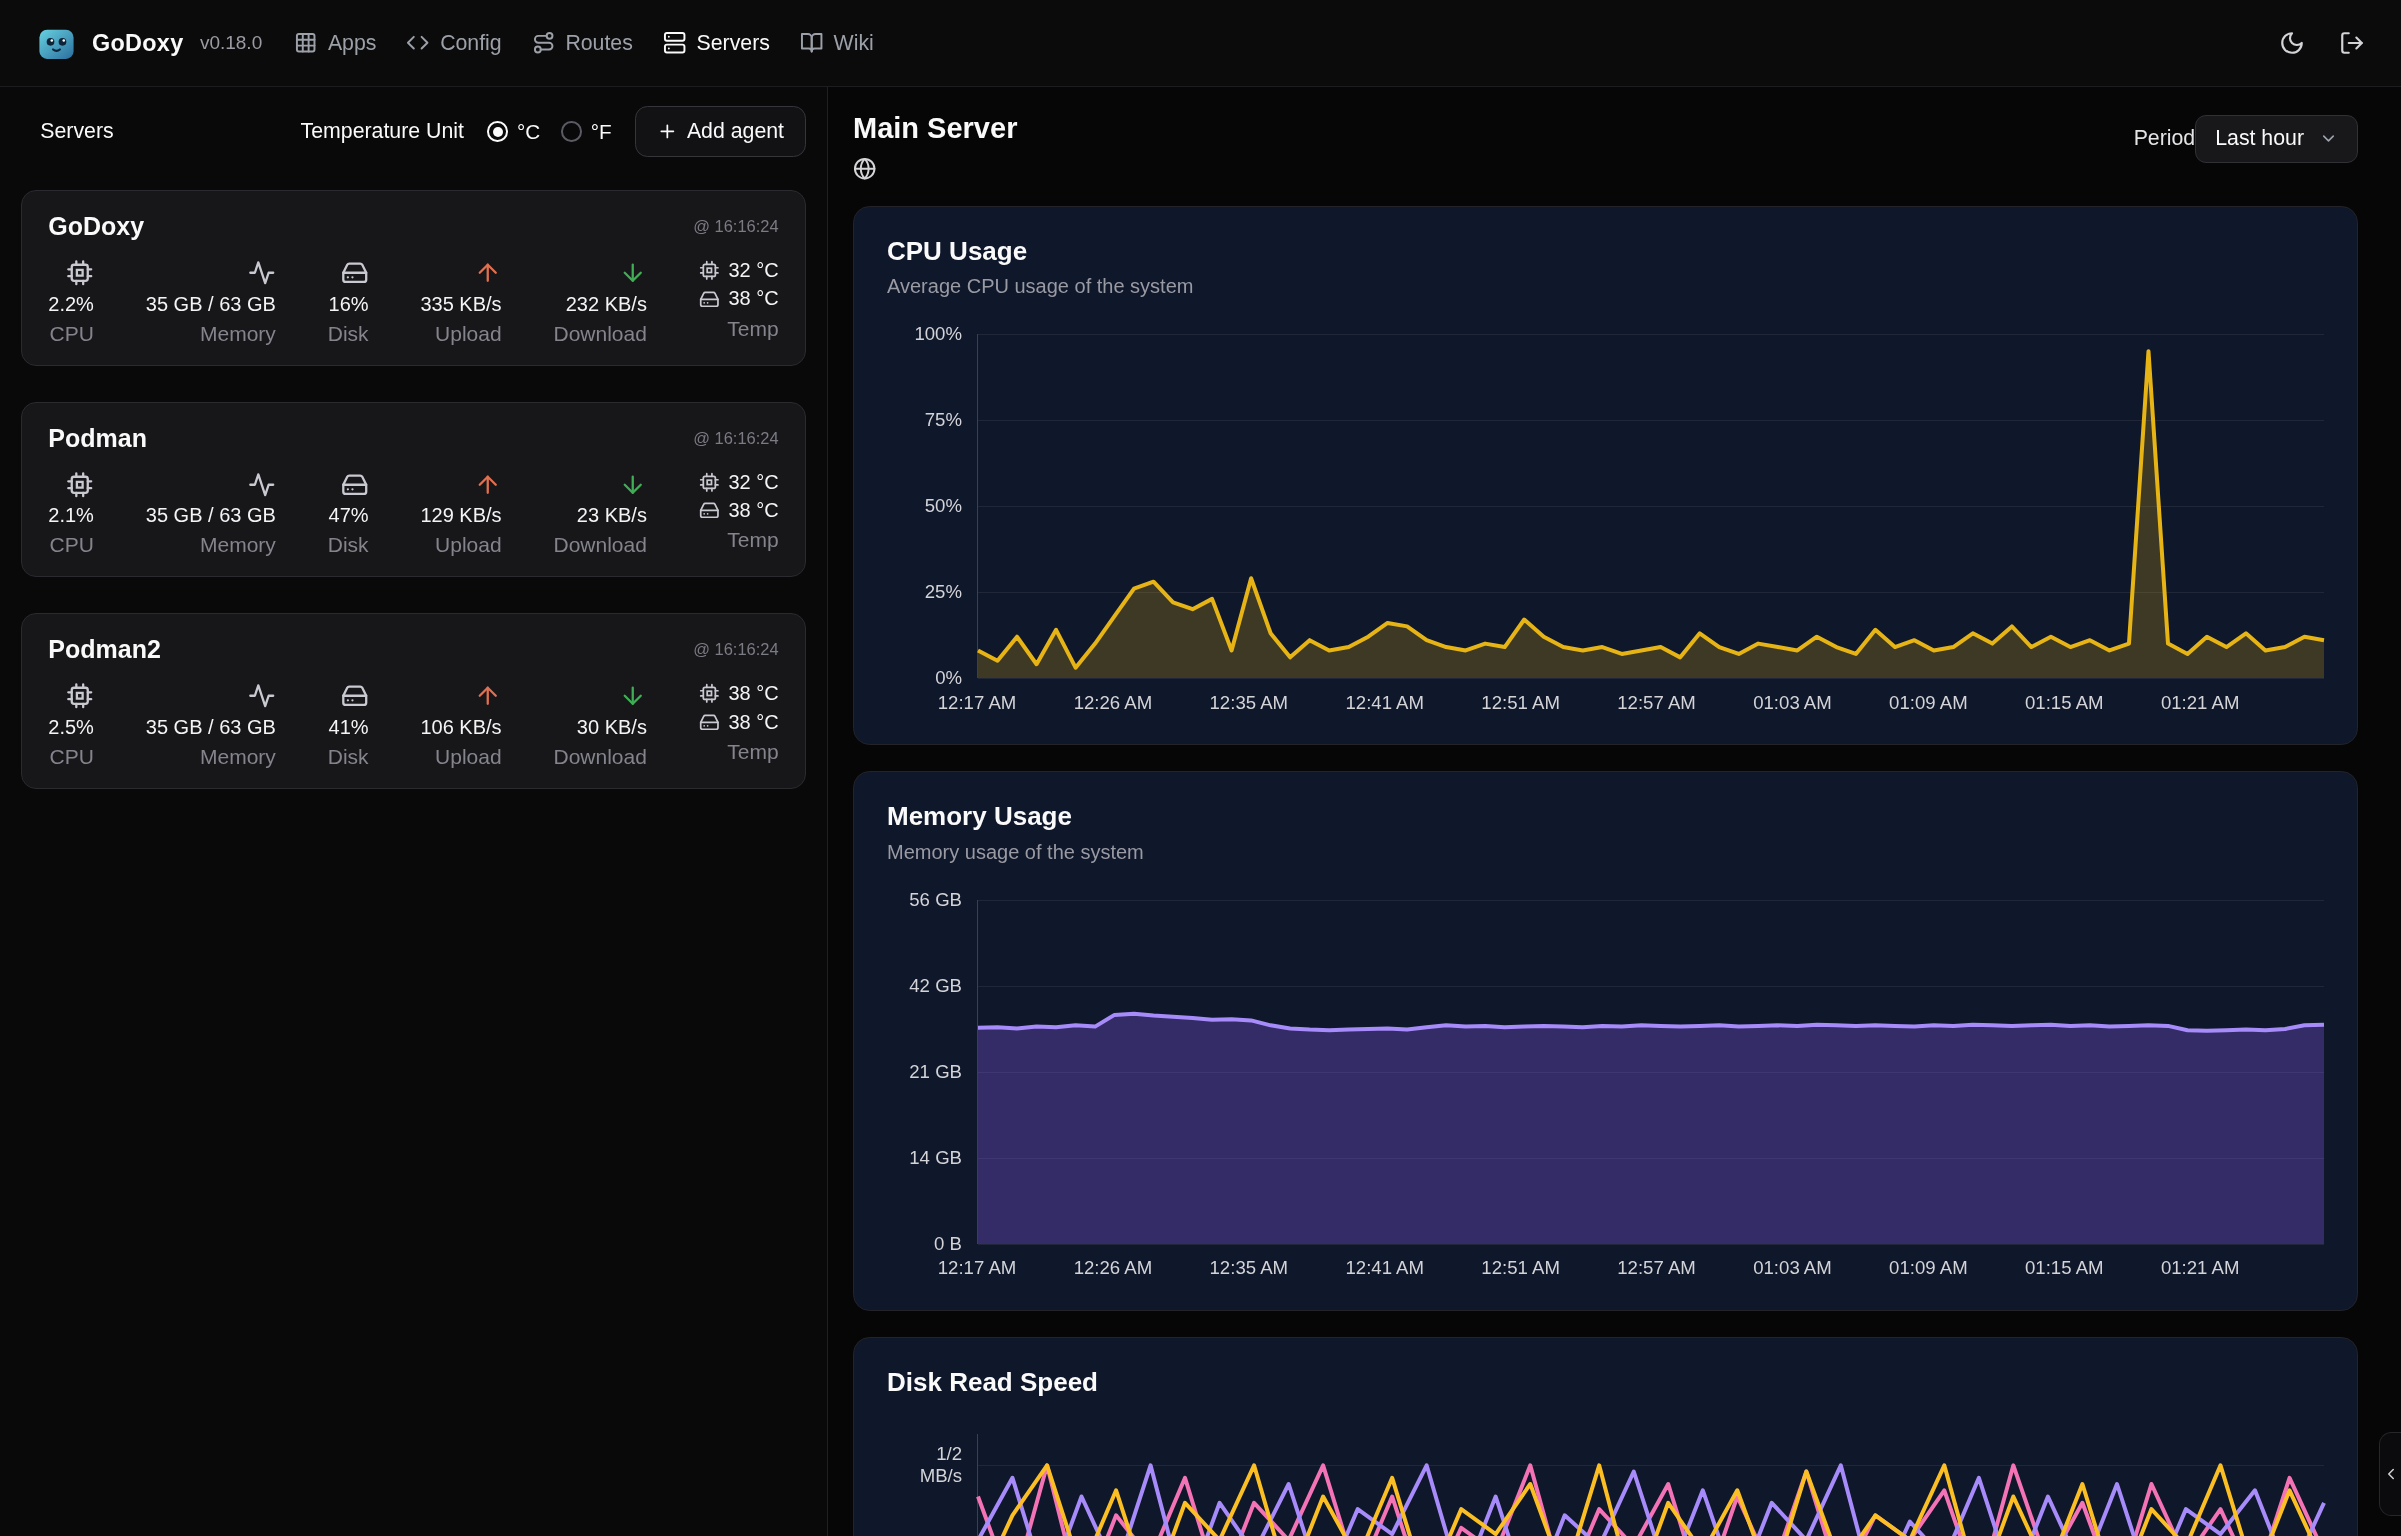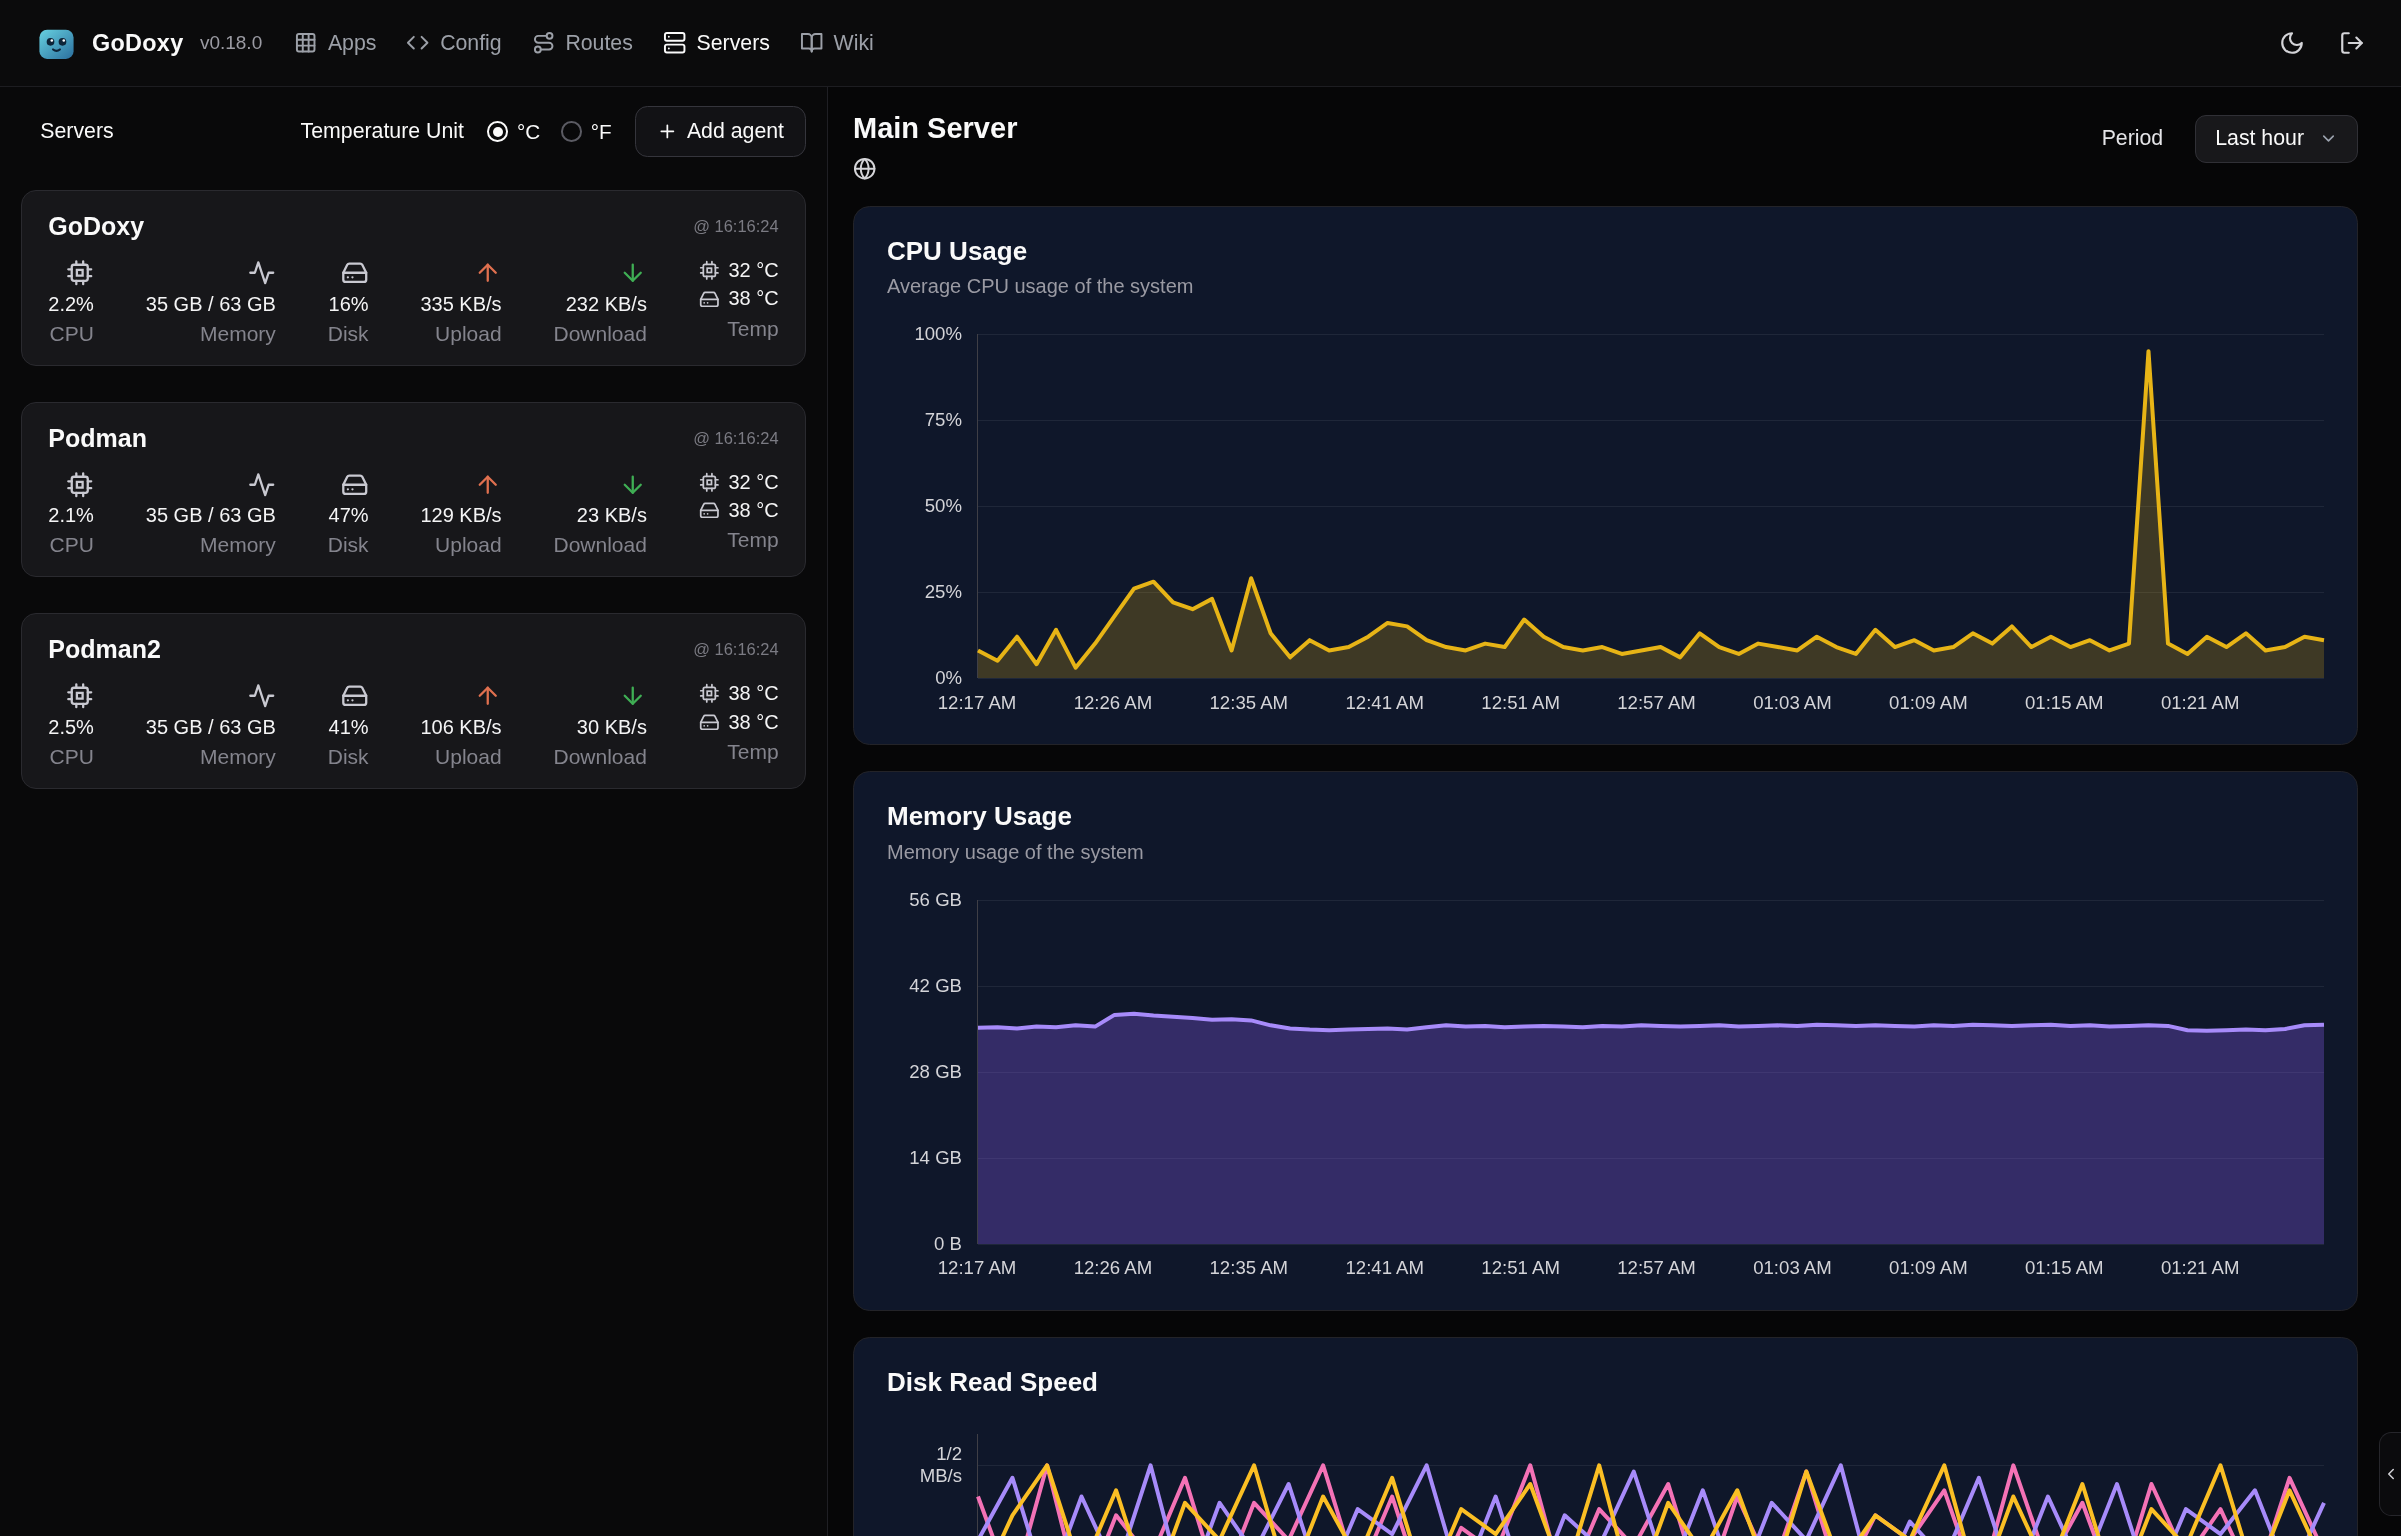--- a/index.html
+++ b/index.html
@@ -55,21 +55,21 @@
   .stat-label { font-size:21px; color:#84848d; }
   .temp-rows { display:flex; flex-direction:column; gap:5.5px; }
   .temp-row { display:flex; align-items:center; gap:9px; font-size:20px; color:#f4f4f5; }
   .temp-row svg { width:20.7px; height:20.7px; color:#c9c9d1; }
 
   
   .main-head { display:flex; justify-content:space-between; align-items:flex-start; }
   .main-title { font-size:29px; font-weight:600; }
   .globe { margin-top:12.4px; color:#d4d4d8; }
   .globe svg { width:23.4px; height:23.4px; }
-  .period { display:flex; align-items:center; gap:32px; margin-top:2.8px; }
+  .period { display:flex; align-items:center; gap:0; margin-top:2.8px; }
   .period-label { font-size:21.3px; color:#e4e4e7; }
   .period-btn { display:flex; align-items:center; gap:15px; height:48px; padding:0 19px;
     background:#18181b; border:1.4px solid #303036; border-radius:11px; font-size:21.3px; color:#fafafa; cursor:pointer; }
   .period-btn svg { width:19px; height:19px; color:#9ca3af; }
 
   .chart-card { background:#0f172a; border:1.4px solid #232328; border-radius:16.5px;
     padding:29px 33px 27.5px; margin-top:25px; }
   .chart-card + .chart-card { margin-top:26px; }
   .chart-title { font-size:26px; font-weight:600; }
   .chart-subtitle { font-size:20px; color:#9a9aa3; margin-top:8.3px; }
@@ -537,21 +537,21 @@
     </div>
 
     <div class="chart-card">
       <div class="chart-title">Memory Usage</div>
       <div class="chart-subtitle">Memory usage of the system</div>
       <div class="chart-body">
           <div class="chart-row">
             <div class="y-axis">
               <div class="y-tick" style="top: 0%;">56 GB</div>
               <div class="y-tick" style="top: 25%;">42 GB</div>
-              <div class="y-tick" style="top: 50%;">28 GB</div>
+              <div class="y-tick" style="top: 50%;">21 GB</div>
               <div class="y-tick" style="top: 75%;">14 GB</div>
               <div class="y-tick" style="top: 100%;">0 B</div>
             </div>
             <div class="plot">
               <div class="gridline" style="top: 0%;"></div>
               <div class="gridline" style="top: 25%;"></div>
               <div class="gridline" style="top: 50%;"></div>
               <div class="gridline" style="top: 75%;"></div>
               <div class="gridline" style="top: 100%;"></div>
               <svg viewBox="0 0 1000 300" preserveAspectRatio="none">

